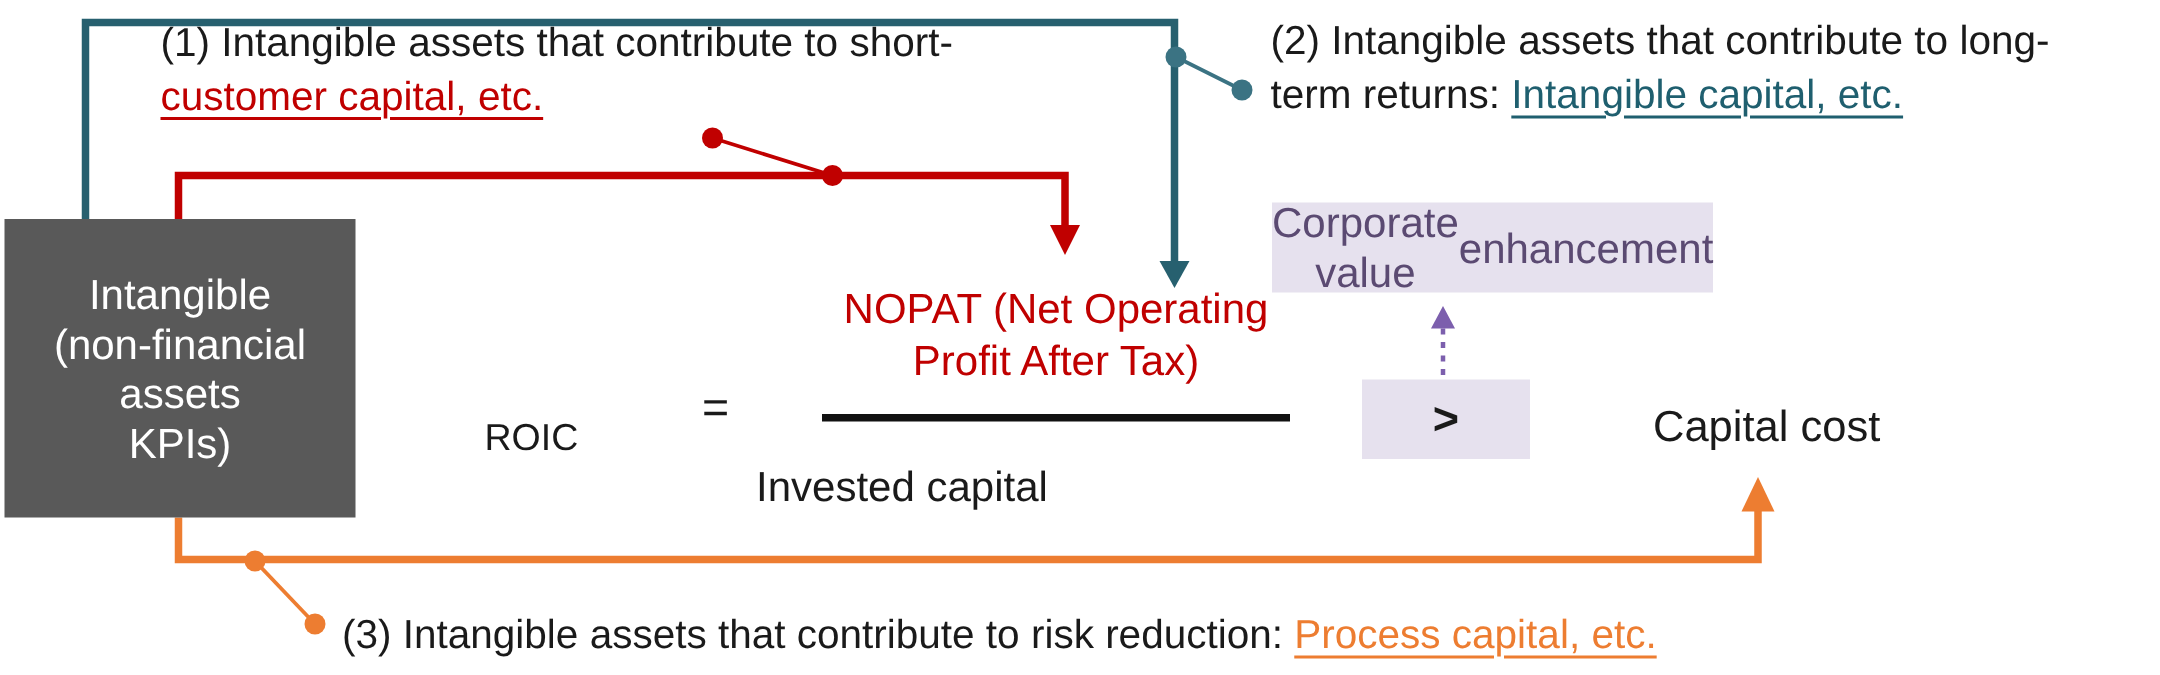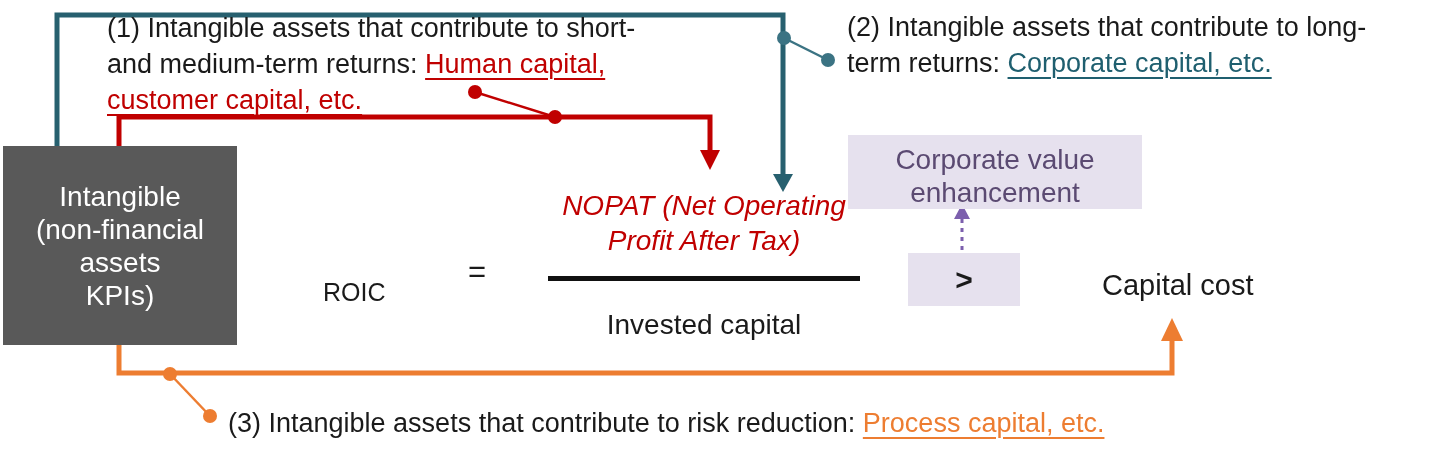--- a/index.html
+++ b/index.html
@@ -17,27 +17,27 @@
   .orangetxt{color:#ED7D31;}
 
   #source-box{
     left:3px;top:146px;width:234px;height:199px;background:#595959;
     display:flex;flex-direction:column;align-items:center;justify-content:center;
     color:#ffffff;font-size:28px;line-height:33px;text-align:center;
   }
   #roic-label{left:323px;top:256px;font-size:25px;margin-top:22px;}
   #equals-sign{left:468px;top:254px;font-size:31px;}
   .num{left:504px;width:400px;text-align:center;color:#C00000;font-size:28px;line-height:35px;}
-  #numerator{top:188px;font-style:italic;}
+  #numerator{top:188px;}
   #fraction-bar{left:548px;top:276px;width:312px;height:5px;background:#111111;}
-  #denominator{left:504px;width:400px;text-align:center;top:309px;font-size:28px;}
+  #denominator{left:504px;width:400px;top:309px;font-size:28px;}
 
   #corporate-box{
-    left:848px;top:135px;width:294px;height:74px;background:#E6E1EE;
-    display:flex;flex-direction:column;align-items:center;justify-content:flex-end;
+    left:848px;top:135px;width:294px;height:60px;background:#E6E1EE;
+    display:flex;align-items:center;justify-content:space-between;
     color:#5B4A72;font-size:28px;line-height:33px;text-align:center;
   }
   #gt-box{
     left:908px;top:253px;width:112px;height:53px;background:#E6E1EE;
     display:flex;align-items:center;justify-content:center;
     font-size:30px;font-weight:bold;color:#1a1a1a;
   }
   #capital-cost{left:1102px;top:269px;font-size:29px;}
   #annotation-1{left:107px;top:10px;}
   #annotation-2{left:847px;top:9px;}
@@ -68,30 +68,27 @@
     <line x1="170" y1="374" x2="210" y2="416" stroke-width="2.5" stroke="#ED7D31"></line>
     <circle cx="170" cy="374" r="7" fill="#ED7D31"></circle>
     <circle cx="210" cy="416" r="7" fill="#ED7D31"></circle>
 
     <line x1="962" y1="250" x2="962" y2="218" stroke-width="3" stroke-dasharray="4 5" stroke="#7C5FAD"></line>
     <polygon points="954,219 970,219 962,204" fill="#7C5FAD"></polygon>
   </svg>
 
   <div class="abs ann" id="annotation-1">
     <span class="blk">(1) Intangible assets that contribute to short-</span>
-    <span class="blk">
-      <span>and medium-term returns: </span><span class="red link">Human capital,</span>
-    </span>
     <span class="blk red link">customer capital, etc.</span>
   </div>
 
   <div class="abs ann" id="annotation-2">
     <span class="blk">(2) Intangible assets that contribute to long-</span>
     <span class="blk">
-      <span>term returns: </span><span class="tealtxt link">Corporate capital, etc.</span>
+      <span>term returns: </span><span class="tealtxt link">Intangible capital, etc.</span>
     </span>
   </div>
 
   <div class="abs ann" id="annotation-3">
     <span>(3) Intangible assets that contribute to risk reduction: </span><span class="orangetxt link">Process capital, etc.</span>
   </div>
 
   <div class="abs" id="source-box">
     <span class="blk">Intangible</span>
     <span class="blk">(non-financial</span>

